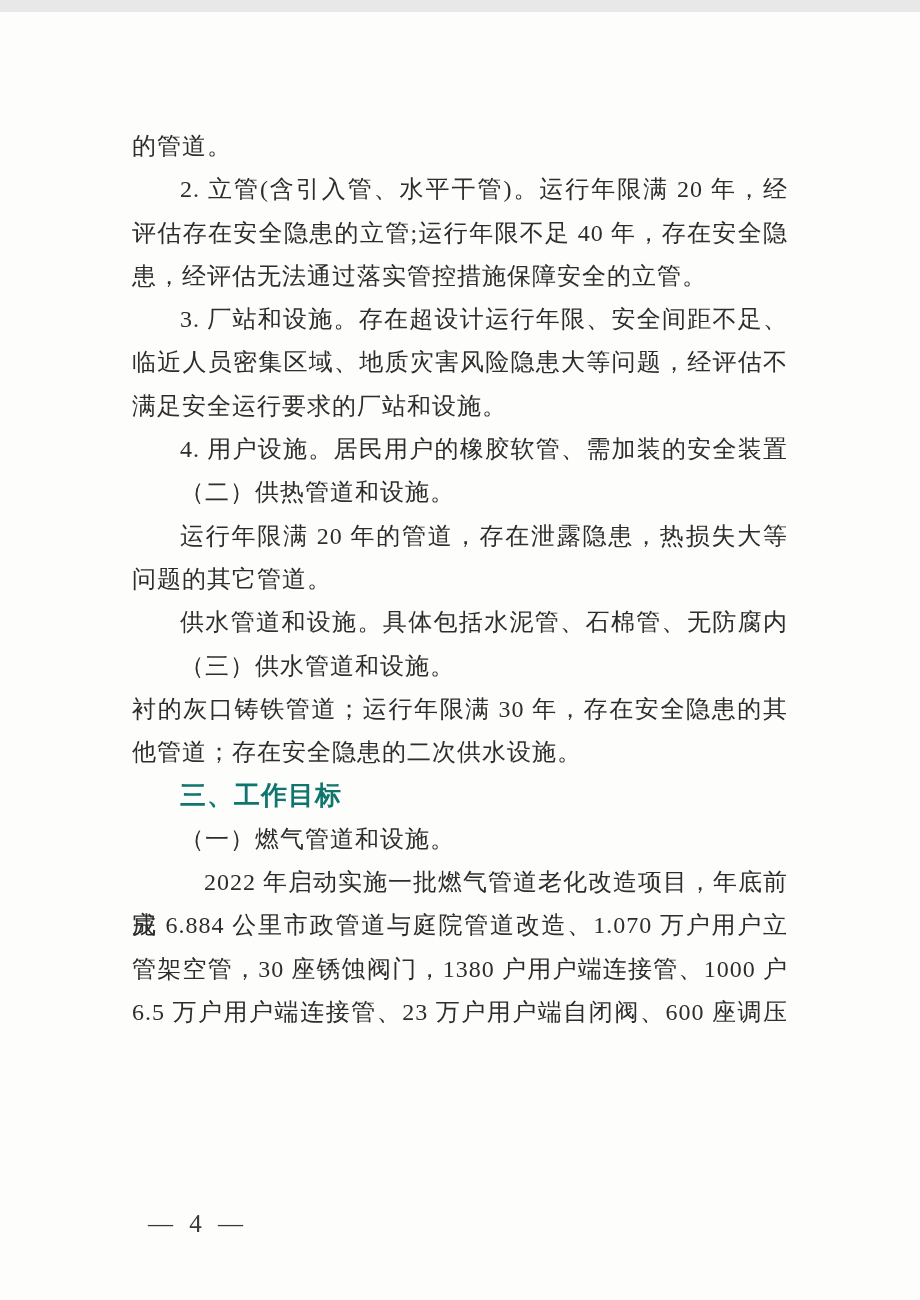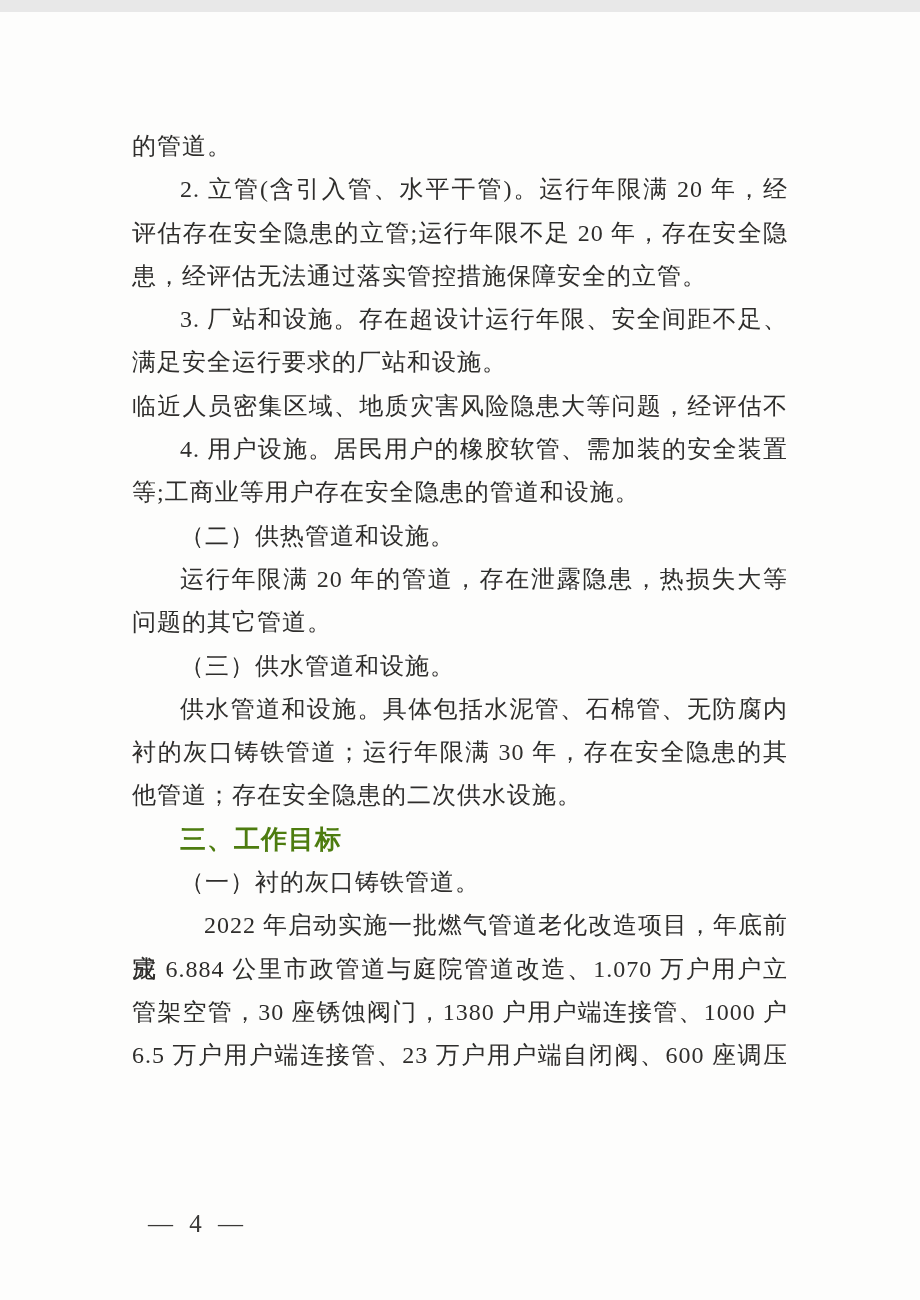--- a/index.html
+++ b/index.html
@@ -36,53 +36,52 @@
     text-align-last: left;
   }
   .line.indent {
     text-indent: 48px;
     text-align: right;
   }
   .line.heading {
     font-family: "Liberation Sans", "DejaVu Sans", sans-serif;
     font-weight: 700;
     font-size: 26px;
-    color: #4d7c0f;
+    color: #0f766e;
   }
   .page-number {
     position: absolute;
     left: 148px;
     top: 1198px;
     font-size: 25px;
     letter-spacing: 5px;
     color: #3a3937;
   }
 </style>
 </head>
 <body>
 
 <div class="page">
   <div class="text-block">
       <div class="line end">的管道。</div>
       <div class="line full indent">2. 立管(含引入管、水平干管)。运行年限满 20 年，经</div>
-      <div class="line full">评估存在安全隐患的立管;运行年限不足 20 年，存在安全隐</div>
+      <div class="line full">评估存在安全隐患的立管;运行年限不足 40 年，存在安全隐</div>
       <div class="line end">患，经评估无法通过落实管控措施保障安全的立管。</div>
       <div class="line full indent">3. 厂站和设施。存在超设计运行年限、安全间距不足、</div>
+      <div class="line full">临近人员密集区域、地质灾害风险隐患大等问题，经评估不</div>
       <div class="line end">满足安全运行要求的厂站和设施。</div>
-      <div class="line full">临近人员密集区域、地质灾害风险隐患大等问题，经评估不</div>
       <div class="line full indent">4. 用户设施。居民用户的橡胶软管、需加装的安全装置</div>
-      <div class="line end">等;工商业等用户存在安全隐患的管道和设施。</div>
       <div class="line end indent">（二）供热管道和设施。</div>
       <div class="line full indent">运行年限满 20 年的管道，存在泄露隐患，热损失大等</div>
       <div class="line end">问题的其它管道。</div>
+      <div class="line full indent">供水管道和设施。具体包括水泥管、石棉管、无防腐内</div>
       <div class="line end indent">（三）供水管道和设施。</div>
-      <div class="line full indent">供水管道和设施。具体包括水泥管、石棉管、无防腐内</div>
       <div class="line full">衬的灰口铸铁管道；运行年限满 30 年，存在安全隐患的其</div>
       <div class="line end">他管道；存在安全隐患的二次供水设施。</div>
       <div class="line end indent heading">三、工作目标</div>
-      <div class="line end indent">（一）衬的灰口铸铁管道。</div>
+      <div class="line end indent">（一）燃气管道和设施。</div>
       <div class="line full indent">2022 年启动实施一批燃气管道老化改造项目，年底前完</div>
       <div class="line full">成 6.884 公里市政管道与庭院管道改造、1.070 万户用户立</div>
       <div class="line full">管架空管，30 座锈蚀阀门，1380 户用户端连接管、1000 户</div>
       <div class="line full">6.5 万户用户端连接管、23 万户用户端自闭阀、600 座调压</div>
     </div>
   <div class="page-number">— 4 —</div>
 </div>
 
 </body></html>

